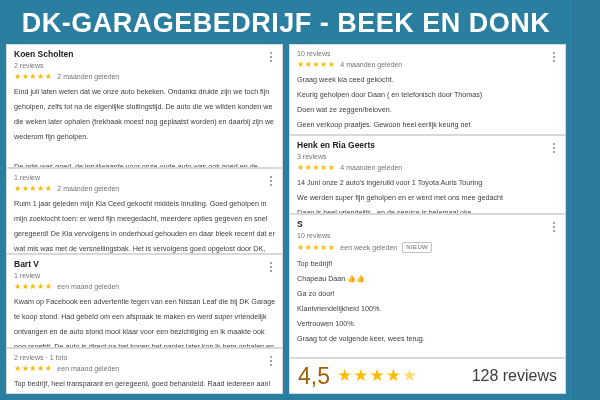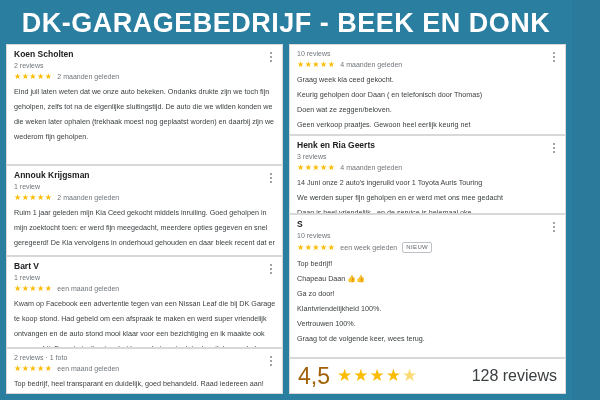--- a/index.html
+++ b/index.html
@@ -185,21 +185,20 @@
 
 Wij raden dit bedrijf aan 👍</div>
       </div>
 
       <div class="card grow">
         <div class="kebab">
             <i></i>
             <i></i>
             <i></i>
           </div>
-        <div class="rv-name">Annouk Krijgsman</div>
         <div class="rv-count">1 review</div>
         <div class="rv-meta">
           <span class="stars">★★★★★</span>
           <span class="rv-date">2 maanden geleden</span>
         </div>
         <div class="rv-text">Ruim 1 jaar geleden mijn Kia Ceed gekocht middels inruiling. Goed geholpen in mijn zoektocht toen: er werd fijn meegedacht, meerdere opties gegeven en snel geregeerd! De Kia vervolgens in onderhoud gehouden en daar bleek recent dat er wat mis was met de versnellingsbak. Het is vervolgens goed opgelost door DK, wat normaal onder kia garantie zou vallen. Een leenauto werd aangeboden voor de dagen dat ik mijn auto kwijt was. Topservice!!!</div>
       </div>
 
       <div class="card grow">
         <div class="kebab">
@@ -220,21 +219,21 @@
         <div class="kebab">
             <i></i>
             <i></i>
             <i></i>
           </div>
         <div class="rv-count">2 reviews · 1 foto</div>
         <div class="rv-meta">
           <span class="stars">★★★★★</span>
           <span class="rv-date">een maand geleden</span>
         </div>
-        <div class="rv-text">Top bedrijf, heel transparant en duidelijk, goed behandeld. Raad iedereen aan!</div>
+        <div class="rv-text">Top bedrijf, heel transparant en geregeerd, goed behandeld. Raad iedereen aan!</div>
       </div>
 
     </div>
 
     <div class="col">
 
       <div class="card grow">
         <div class="kebab">
             <i></i>
             <i></i>

